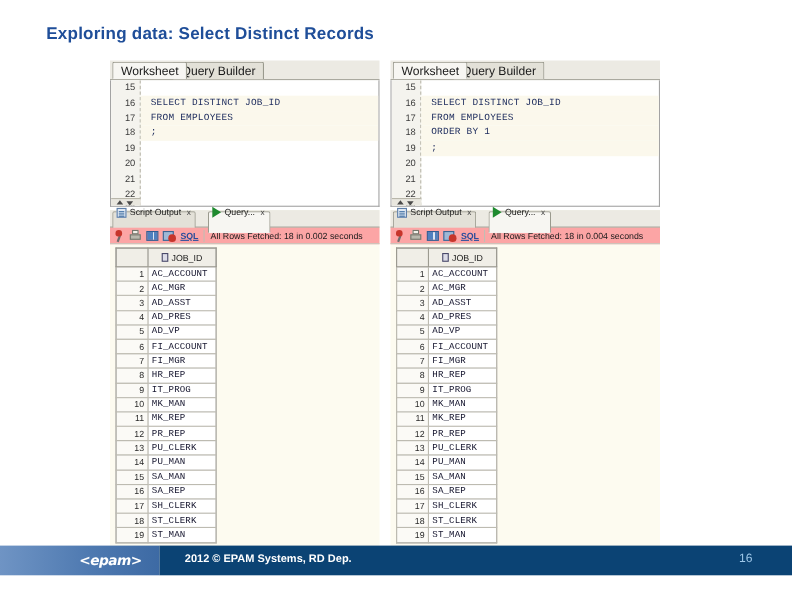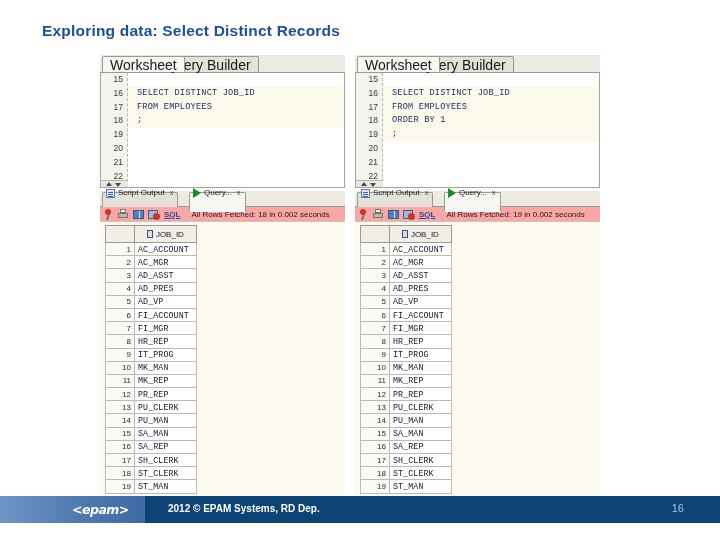--- a/index.html
+++ b/index.html
@@ -42,21 +42,21 @@
     position: relative;
     height: 17px;
     background: #eceae3;
     border-bottom: 1px solid #9a9a8e;
   }
   .tab {
     position: absolute;
     top: 1px;
     height: 16px;
     line-height: 16px;
-    font-size: 14px;
+    font-size: 11px;
     color: #1a1a1a;
     padding: 0 7px;
     border: 1px solid #9a9a8e;
     border-bottom: none;
     background: #e3e1d8;
     box-sizing: border-box;
     white-space: nowrap;
     border-radius: 2px 2px 0 0;
   }
   .tab.active {
@@ -662,21 +662,21 @@
       </div>
     </div>
 
     <div class="res-toolbar">
       <span class="tb-icon ico-pin"></span>
       <span class="tb-icon ico-print"></span>
       <span class="tb-icon ico-grid2"></span>
       <span class="tb-icon ico-gridx"></span>
       <span class="tb-sql">SQL</span>
       <span class="tb-divider"></span>
-      <span class="tb-status">All Rows Fetched: 19 in 0.002 seconds</span>
+      <span class="tb-status">All Rows Fetched: 18 in 0.004 seconds</span>
     </div>
 
     <table class="grid">
       <thead>
         <tr>
           <td class="grid-head-corner"></td>
           <td class="grid-head-td">
             <span class="col-ico"></span><span>JOB_ID</span>
           </td>
         </tr>

